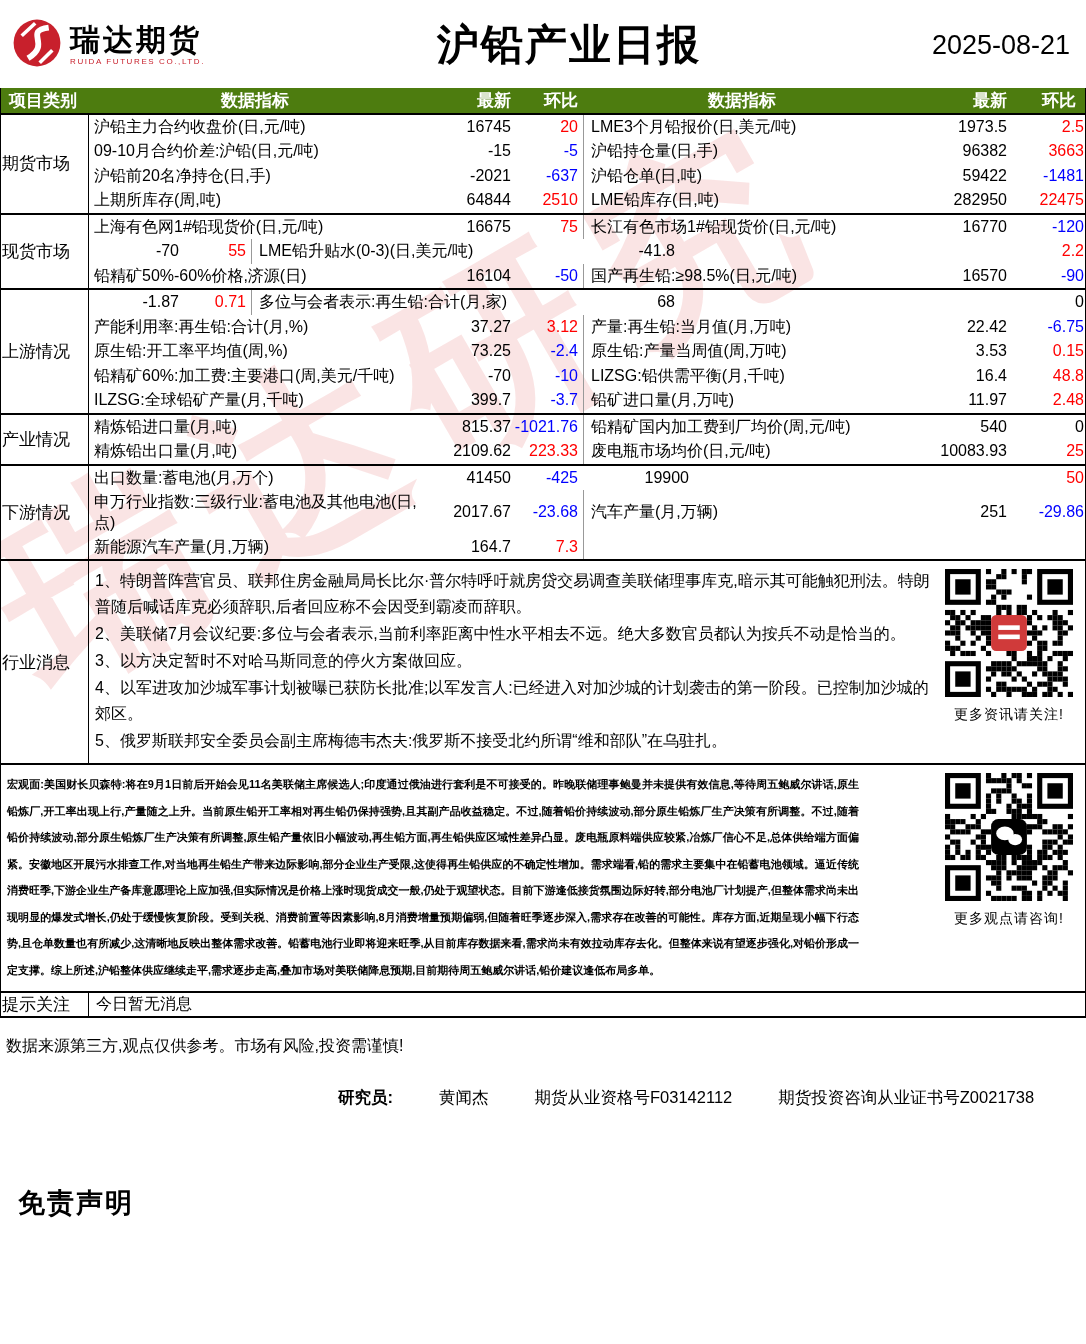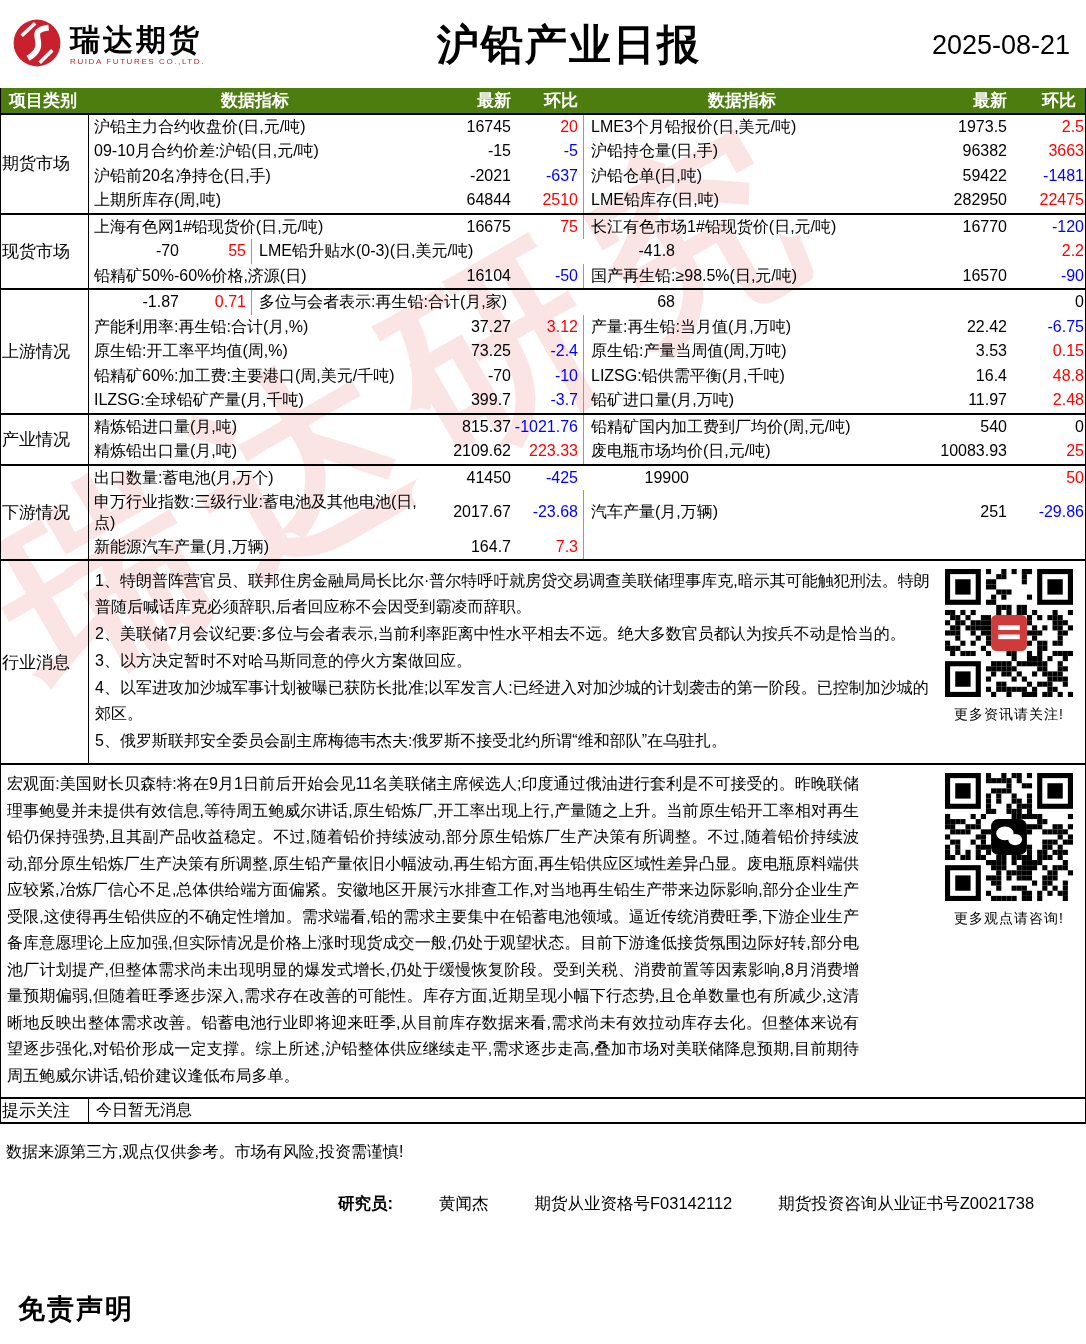--- a/index.html
+++ b/index.html
@@ -45,21 +45,21 @@
   .c-val2   { width:106px; justify-content:flex-end; }
   .c-chg2   { flex:1; justify-content:flex-end; padding-right:1px; }
   .pos { color:#ff0000; }
   .neg { color:#0000ff; }
 
   
   .block { display:flex; border-top:2px solid #000; }
   .block-content { flex:1; position:relative; padding:6px 10px 8px 6px; }
   .news-text { width:838px; font-size:16px; line-height:26px; }
   .news-item { margin:1px 0; }
-  .summary-text { width:852px; font-size:16px; line-height:26.5px; text-align:justify; }
+  .summary-text { width:852px; font-size:11px; line-height:26.5px; text-align:justify;font-weight:bold; }
   .qr-box { position:absolute; top:8px; right:6px; width:140px; text-align:center; }
   .qr-caption { font-size:14px; margin-top:5px; letter-spacing:1px; }
 
   .notice { display:flex; border-top:2px solid #000; border-bottom:2px solid #000; min-height:27px; }
   .notice-text { flex:1; display:flex; align-items:center; font-size:16px; padding-left:7px; }
 
   .source-note { font-size:16px; padding:18px 0 0 6px; }
   .researcher-row { display:flex; align-items:baseline; gap:46px; font-size:16.5px; margin:30px 0 0 338px; }
   .researcher-row .lbl { font-weight:bold; }
   .disclaimer-title { font-size:27px; font-weight:bold; margin:76px 0 0 18px; letter-spacing:2px; }

